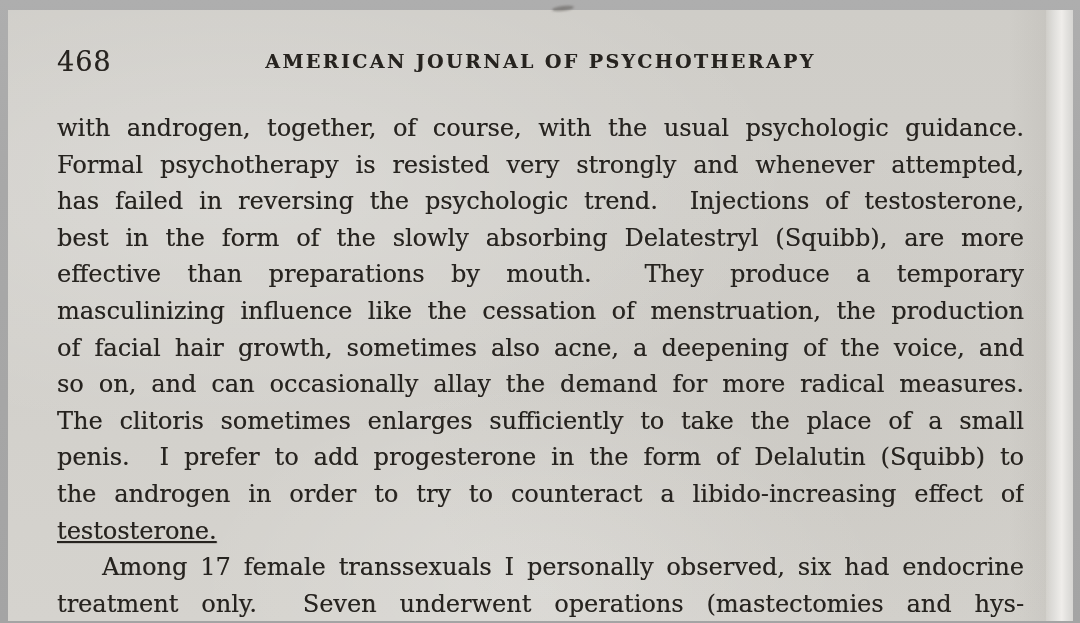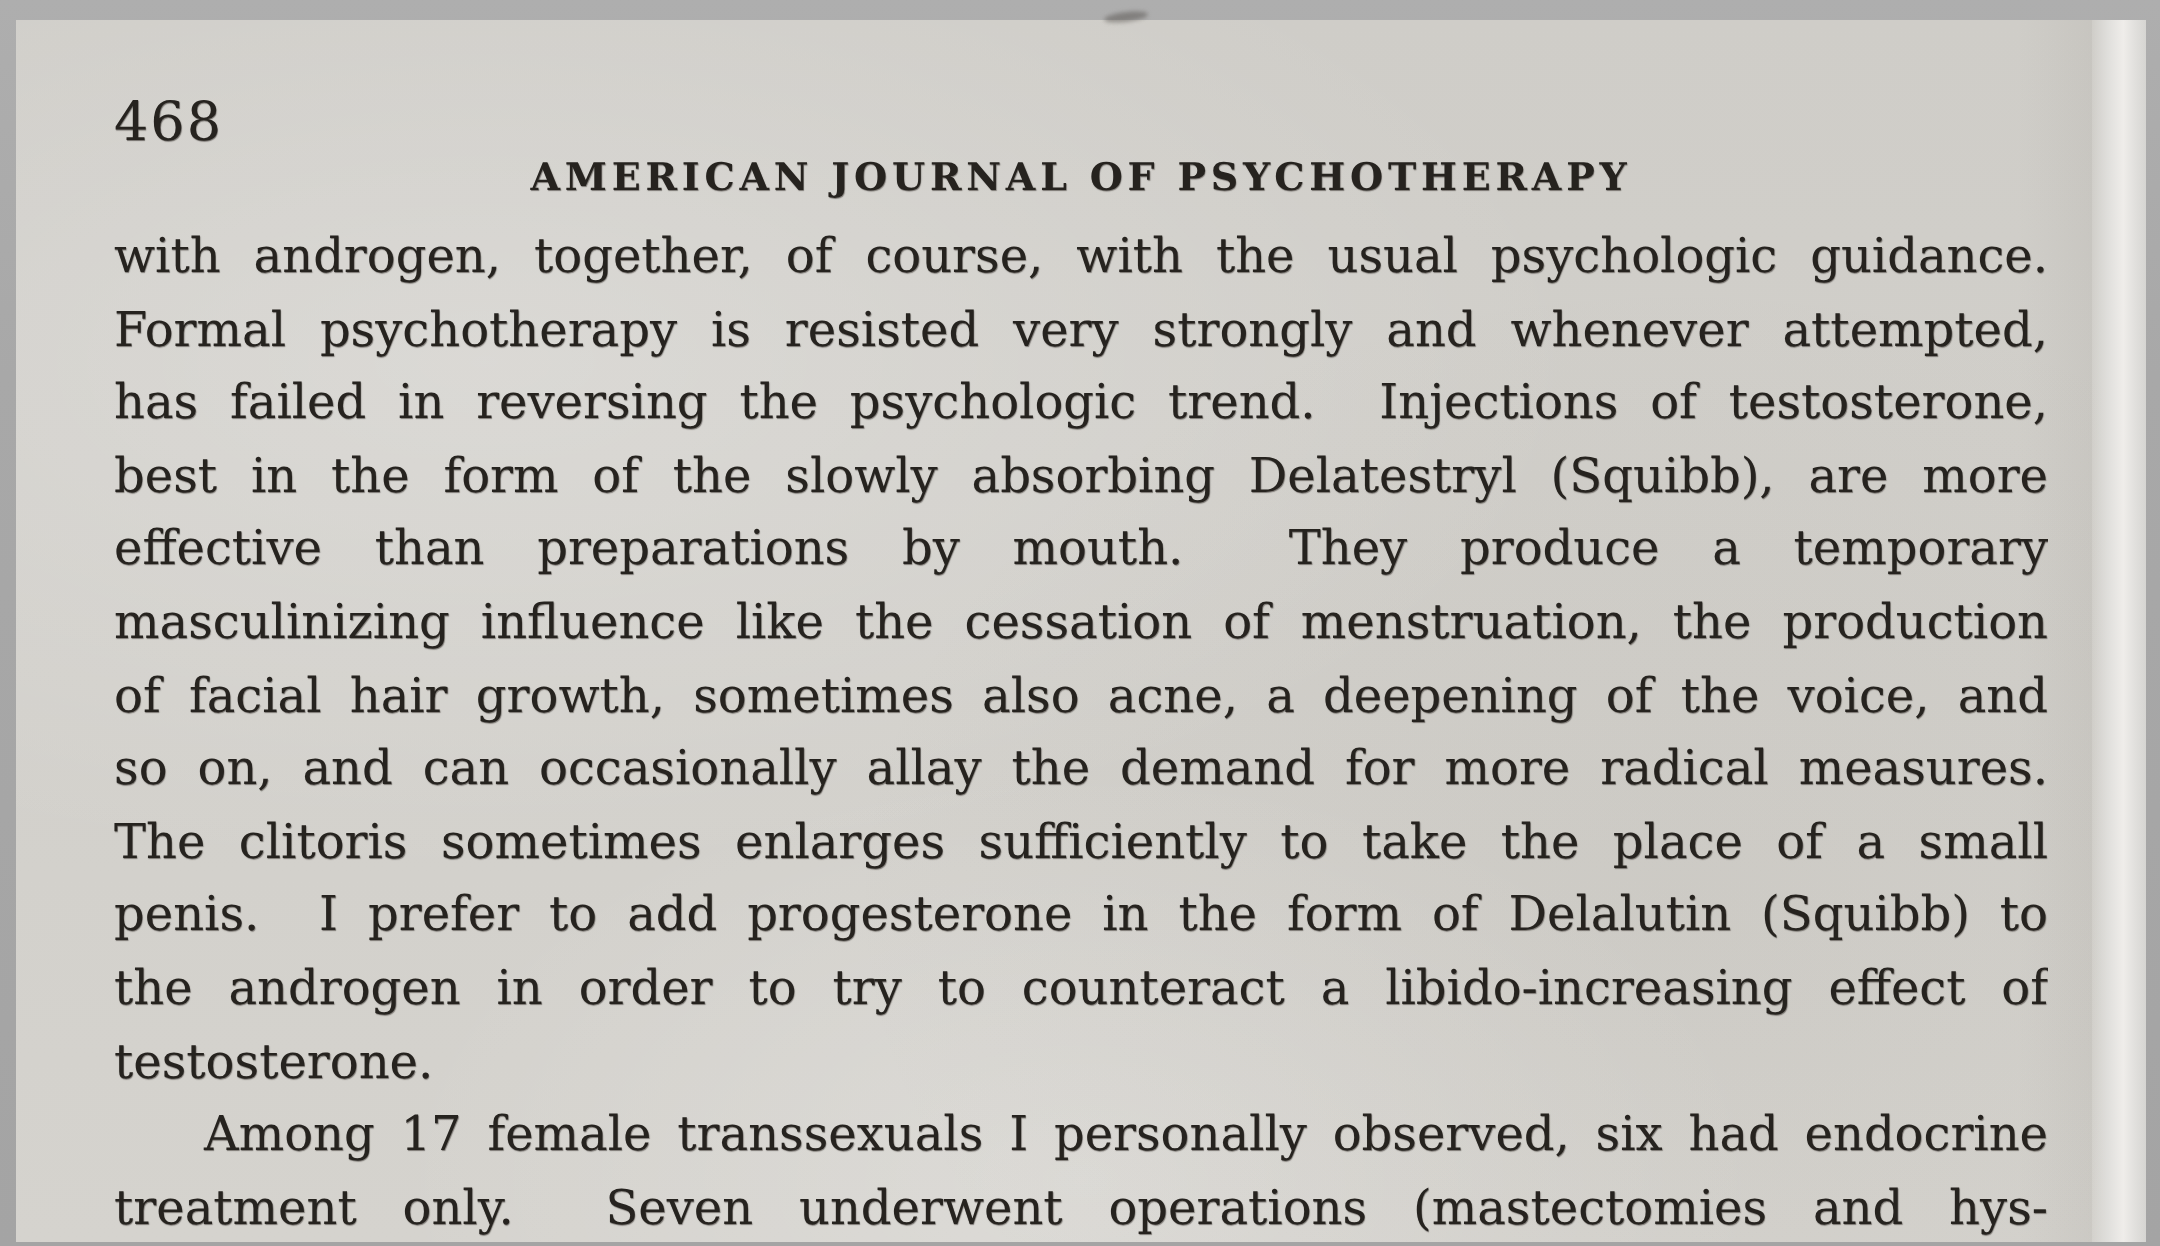--- a/index.html
+++ b/index.html
@@ -56,34 +56,33 @@
   .page-number{
     position:absolute;left:0;top:0;
     font-size:27px;letter-spacing:1px;
     text-shadow:0.3px 0.3px 0.5px rgba(35,30,25,0.55);
   }
   .journal-title{
     text-align:center;
     font-size:19px;font-weight:700;letter-spacing:2.4px;
     padding-top:4px;
     text-shadow:0.3px 0.3px 0.5px rgba(35,30,25,0.5);
-    margin-top:28px;
   }
   .article-body{
     position:absolute;top:100px;left:49px;right:49px;
     color:var(--ink);
     font-size:24px;
     text-shadow:0.3px 0.3px 0.5px rgba(35,30,25,0.5);
   }
   .line{
     height:36.6px;line-height:36.6px;
     text-align:justify;text-align-last:justify;
     overflow:hidden;
   }
-  .line.flush-left{text-align:right;text-align-last:left;}
+  .line.flush-left{text-align:right;text-align-last:left;text-decoration:underline;}
   .line.indent{text-indent:45px;}
 </style>
 </head>
 <body>
 
 <div class="scan-frame"></div>
 
 <div class="page">
 
   <div class="running-header">

